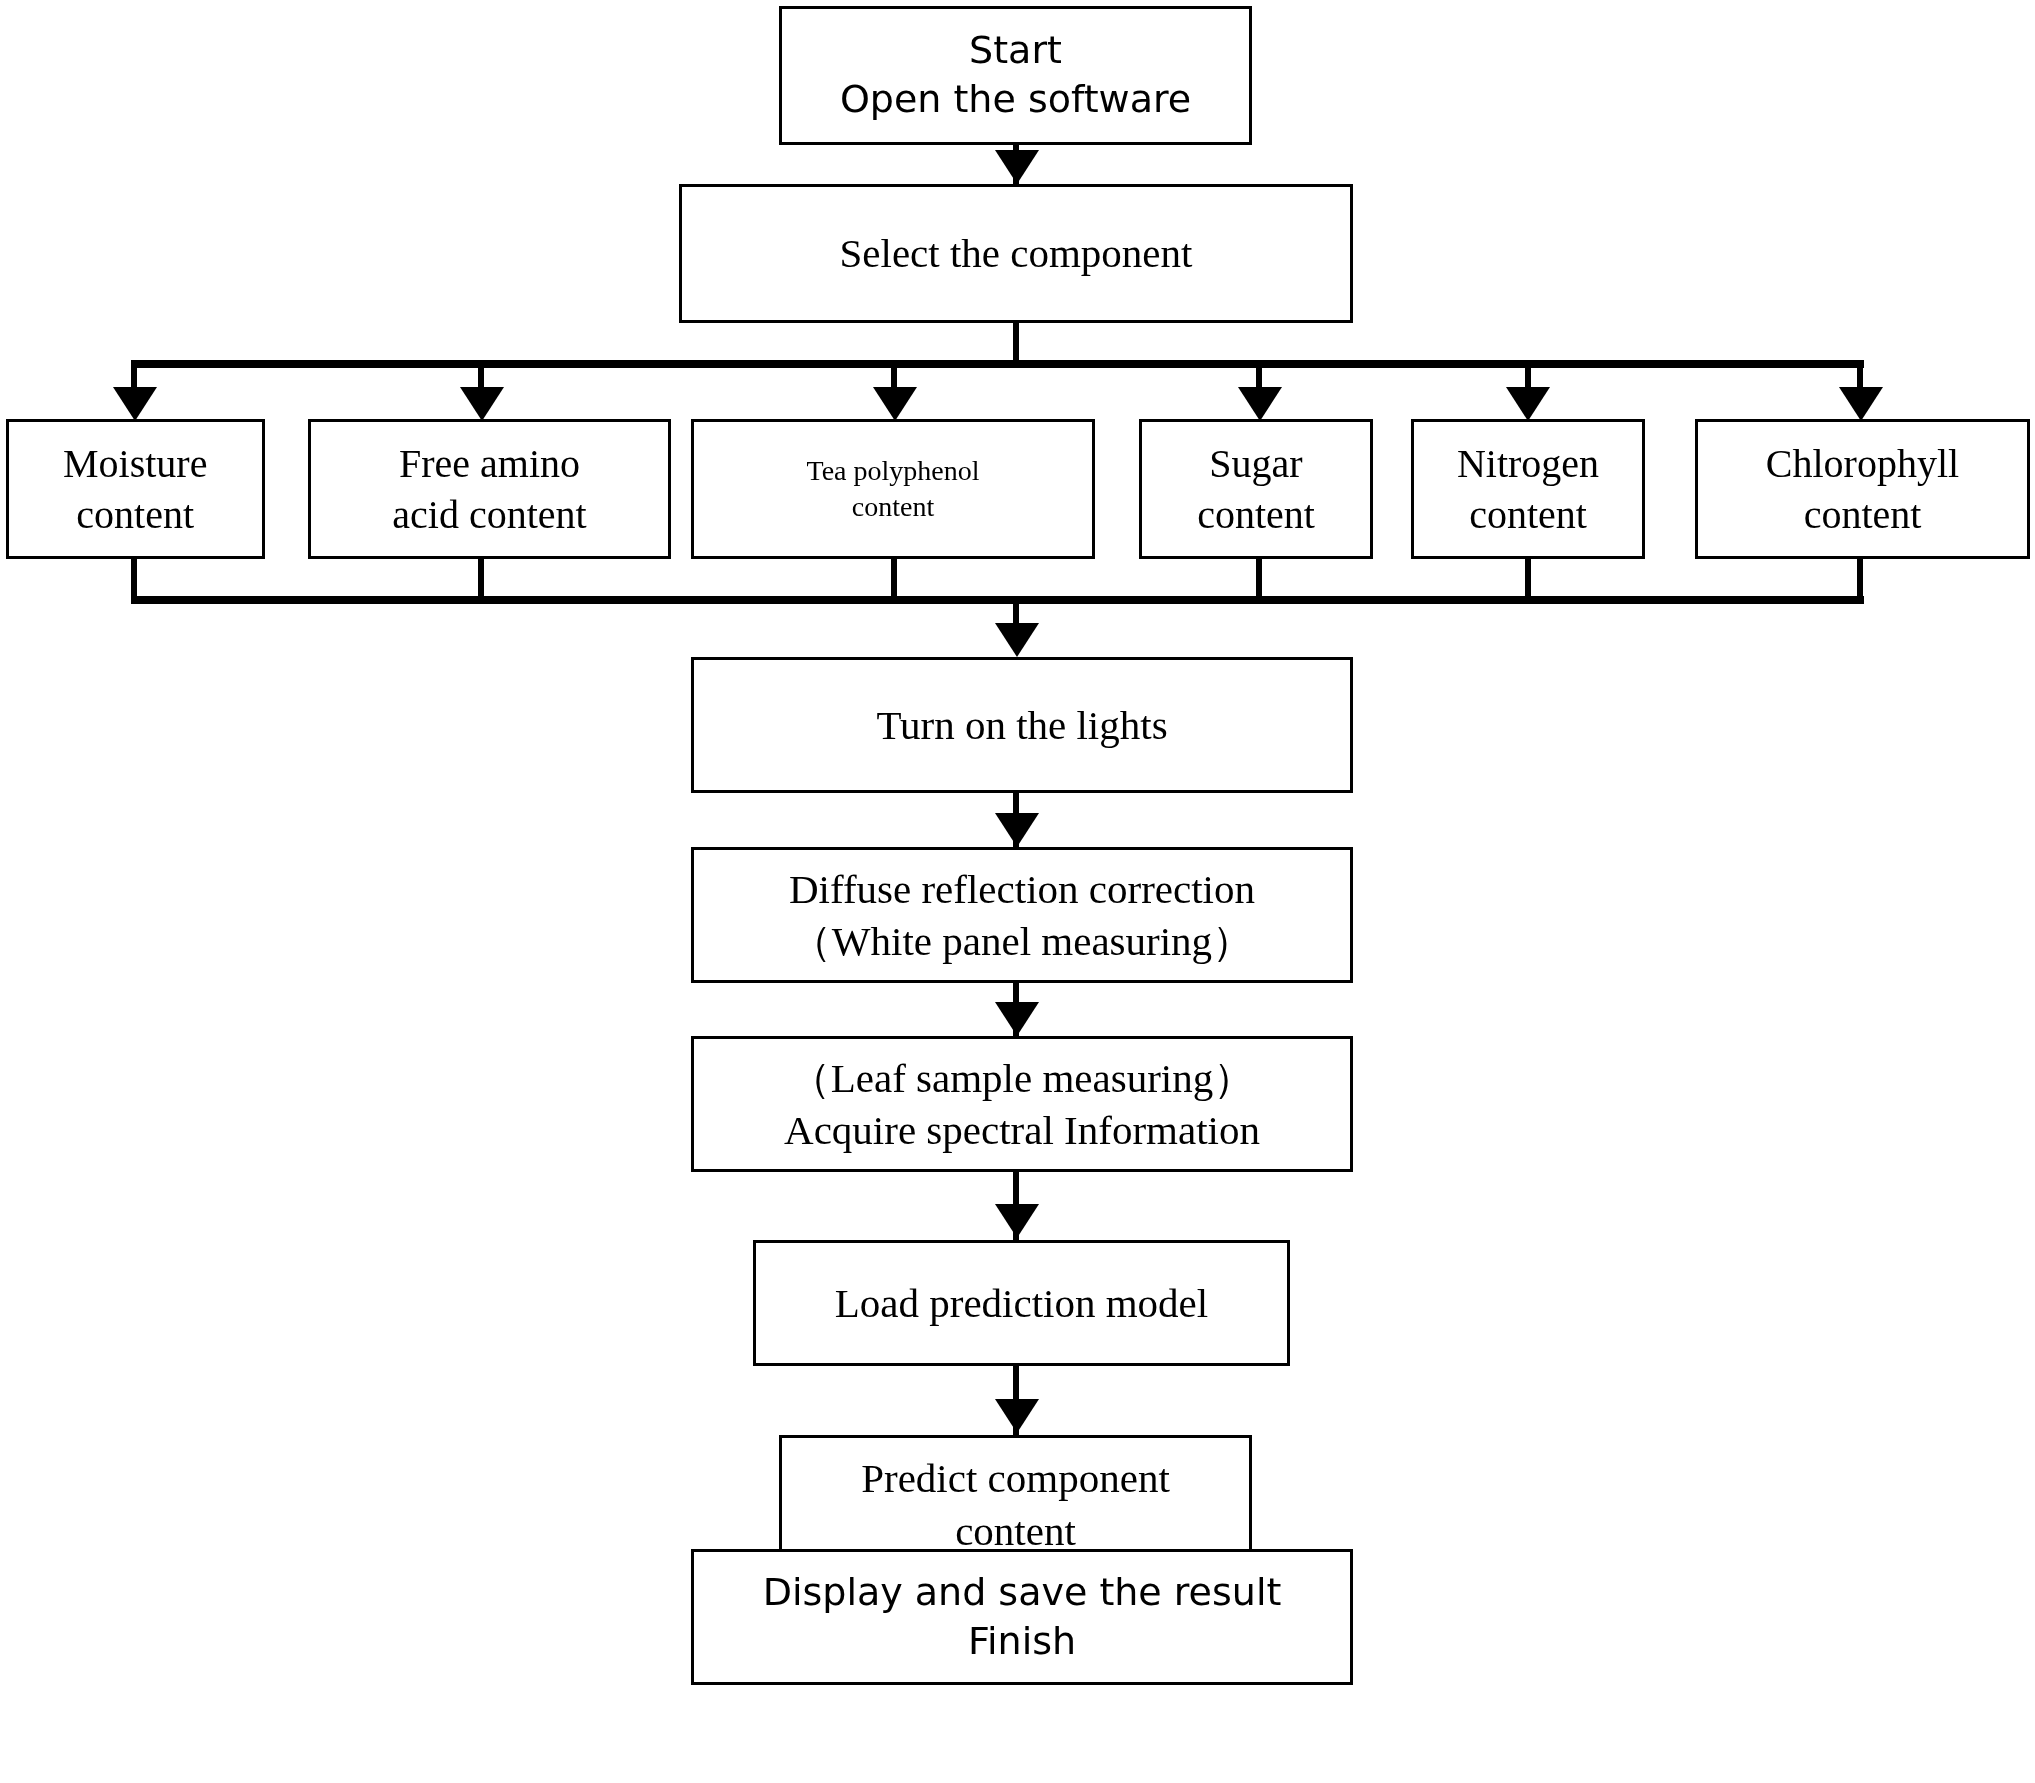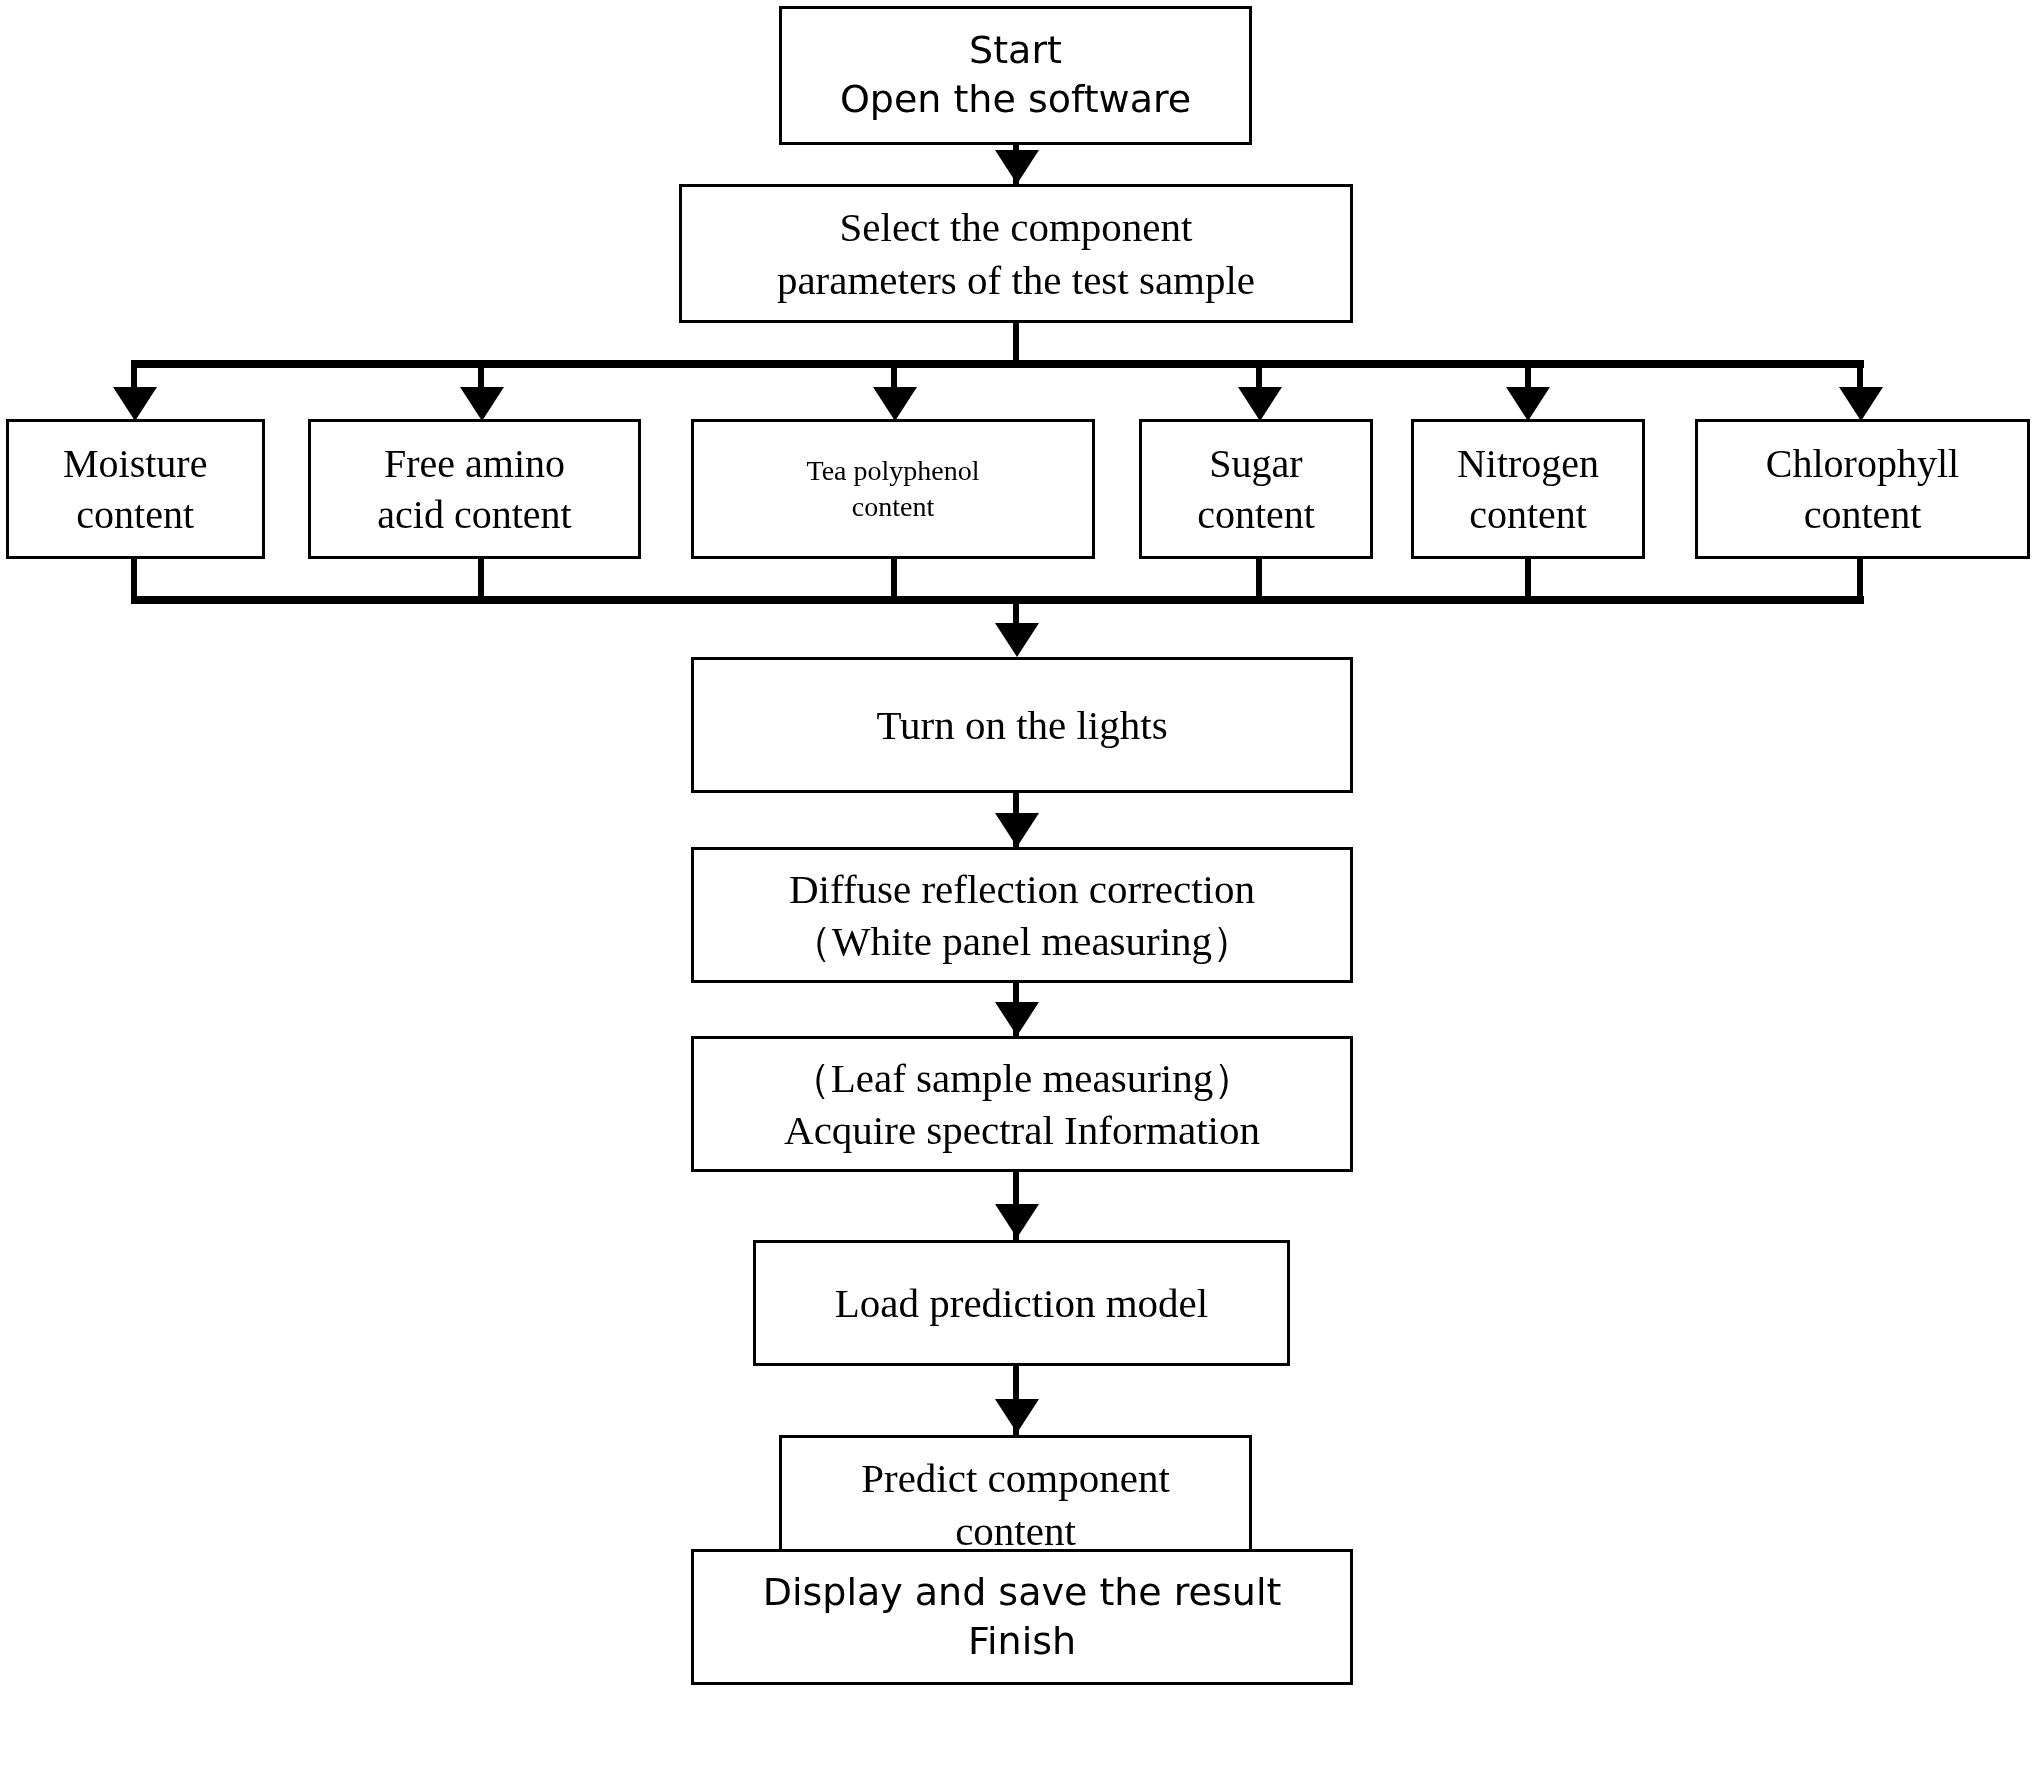--- a/index.html
+++ b/index.html
@@ -51,21 +51,20 @@
   <div class="node sans" style="left:779px;top:5.7px;width:473px;height:139px;font-size:38px;">
     <span class="ln">Start</span>
     <span class="ln">Open the software</span>
   </div>
 
   <div class="vline" style="left:1013px;top:145px;height:44px;"></div>
   <div class="arrowhead" style="left:995px;top:150px;"></div>
 
   <div class="node" style="left:679px;top:184px;width:674px;height:139px;font-size:41px;">
     <span class="ln">Select the component</span>
-    <span class="ln">parameters of the test sample</span>
   </div>
 
   <div class="vline" style="left:1013px;top:323px;height:44px;"></div>
   <div class="hline" style="left:131px;top:360px;width:1733px;"></div>
 
   <div class="vline" style="left:131px;top:360px;height:41px;"></div>
   <div class="arrowhead" style="left:113px;top:387px;"></div>
 
   <div class="vline" style="left:478px;top:360px;height:41px;"></div>
   <div class="arrowhead" style="left:460px;top:387px;"></div>
@@ -80,21 +79,21 @@
   <div class="arrowhead" style="left:1506px;top:387px;"></div>
 
   <div class="vline" style="left:1857px;top:360px;height:41px;"></div>
   <div class="arrowhead" style="left:1839px;top:387px;"></div>
 
   <div class="node" style="left:5.7px;top:419px;width:259px;height:140px;font-size:40px;">
     <span class="ln">Moisture</span>
     <span class="ln">content</span>
   </div>
 
-  <div class="node" style="left:308px;top:419px;width:333px;height:140px;font-size:40px;">
+  <div class="node" style="left:308px;top:419px;width:363px;height:140px;font-size:40px;">
     <span class="ln">Free amino</span>
     <span class="ln">acid content</span>
   </div>
 
   <div class="node" style="left:691px;top:419px;width:404px;height:140px;font-size:28px;">
     <span class="ln">Tea polyphenol</span>
     <span class="ln">content</span>
   </div>
 
   <div class="node" style="left:1139px;top:419px;width:234px;height:140px;font-size:40px;">

